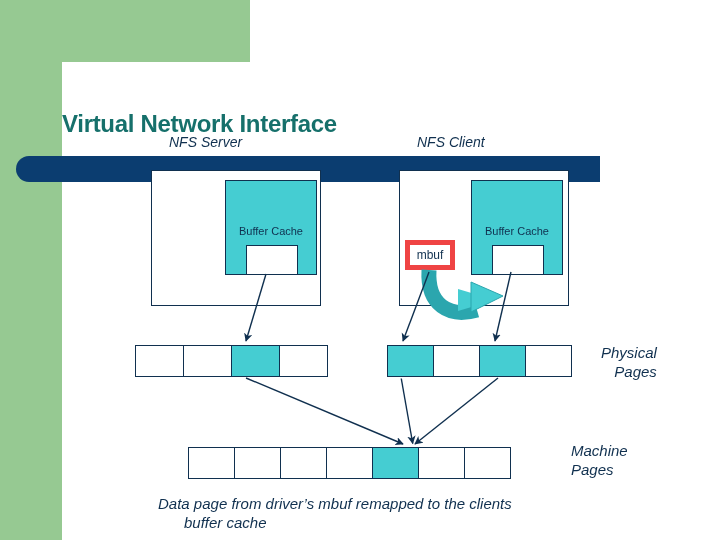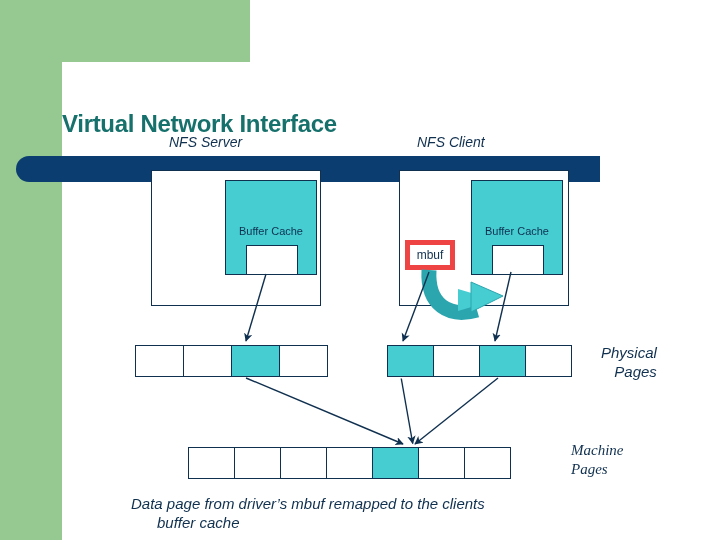--- a/index.html
+++ b/index.html
@@ -95,20 +95,21 @@
     text-align: left;
     white-space: nowrap;
   }
   .caption {
     position: absolute;
     font-style: italic;
     color: #10304f;
     font-size: 15px;
     line-height: 19px;
     white-space: nowrap;
+    margin-left: 27px;
   }
   .caption .line2 {
     display: block;
     padding-left: 26px;
   }
 
   .host-box {
     position: absolute;
     background: #ffffff;
     border: 1px solid #10304f;
@@ -224,21 +225,21 @@
     <div class="page-strip" style="left:185px; top:447px;">
       <div class="page-cell" style="width:47px; height:32px;"></div>
       <div class="page-cell" style="width:47px; height:32px;"></div>
       <div class="page-cell" style="width:47px; height:32px;"></div>
       <div class="page-cell" style="width:47px; height:32px;"></div>
       <div class="page-cell filled" style="width:47px; height:32px;"></div>
       <div class="page-cell" style="width:47px; height:32px;"></div>
       <div class="page-cell" style="width:47px; height:32px;"></div>
     </div>
 
-    <div class="side-label" style="left:568px; top:441px;font-family:Liberation Serif, serif;">
+    <div class="side-label" style="left:568px; top:441px;">
       <span>Machine</span><br>
       <span>Pages</span>
     </div>
 
     <div class="caption" style="left:128px; top:494px;">
       <span>Data page from driver’s mbuf remapped to the clients</span>
       <span class="line2">buffer cache</span>
     </div>
 
     <svg class="overlay" viewBox="0 0 720 540">

